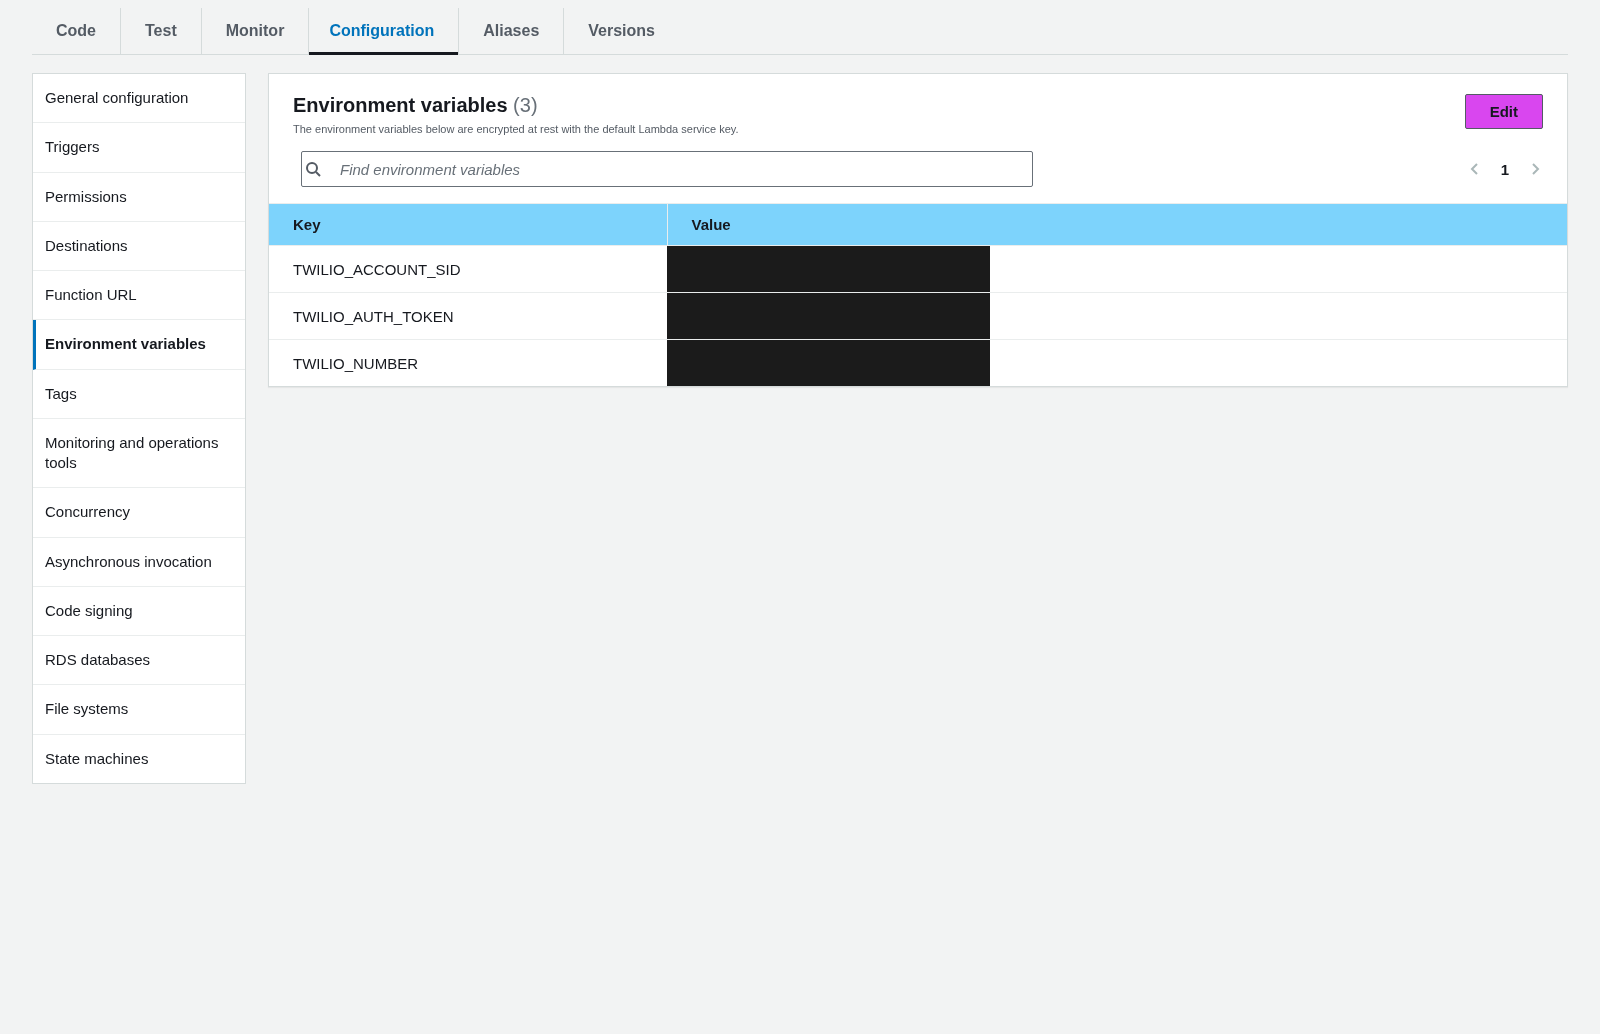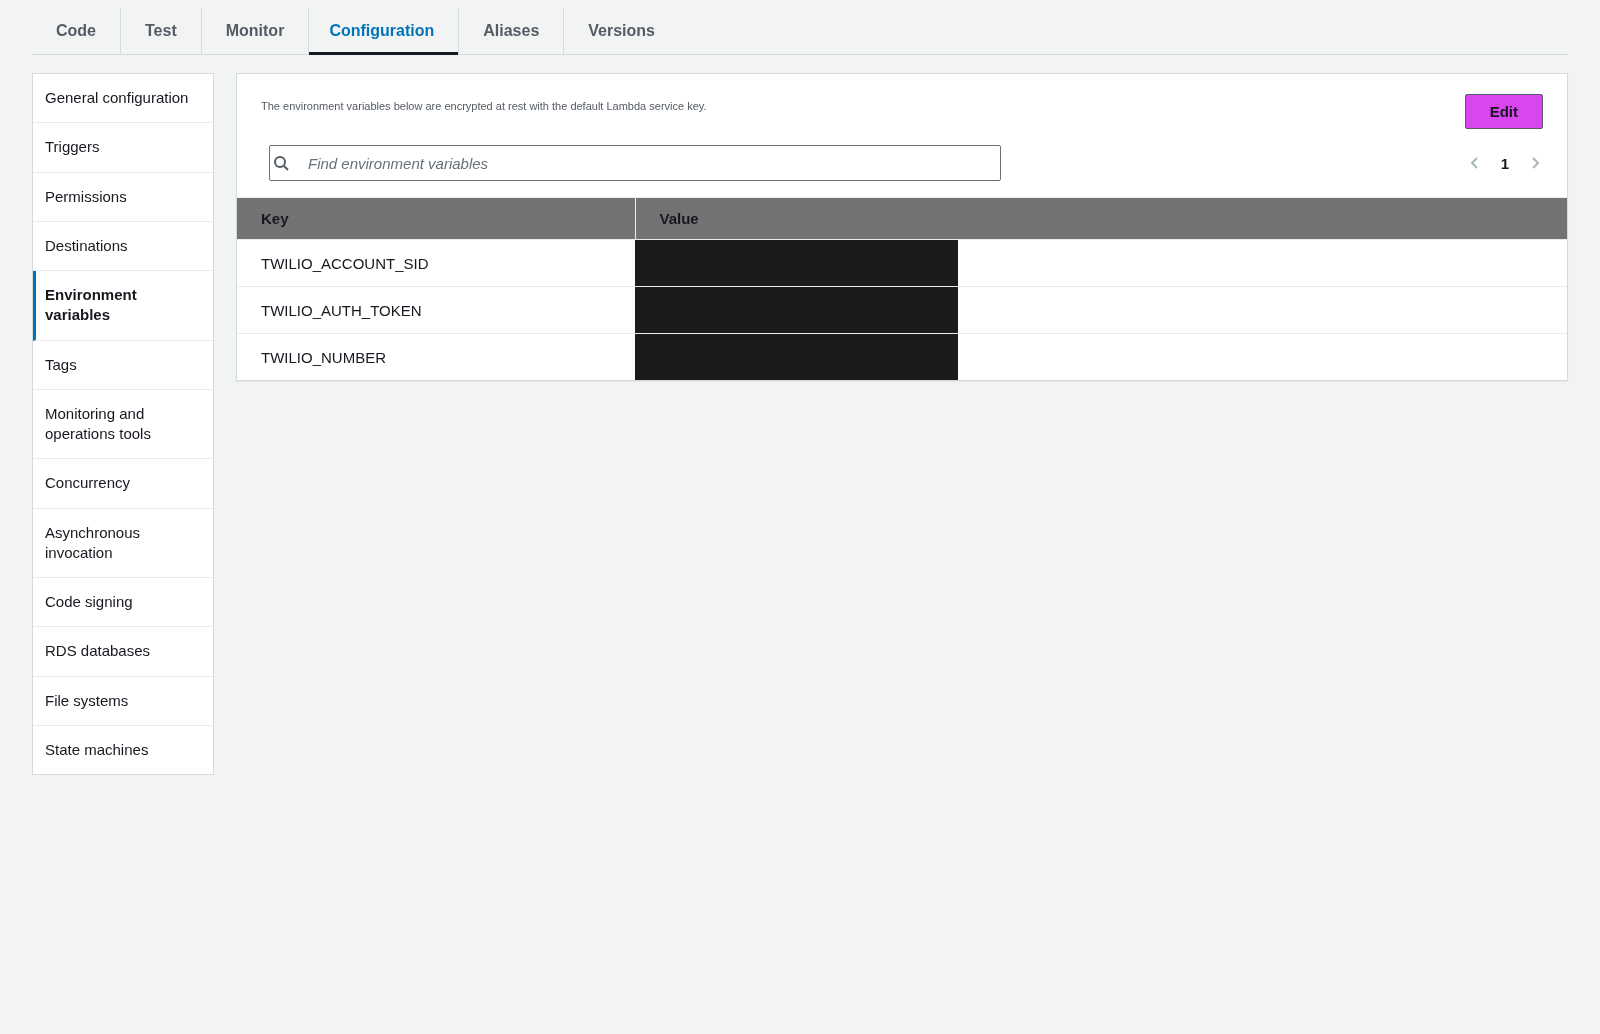--- a/index.html
+++ b/index.html
@@ -50,21 +50,21 @@
     }
     
     .content-row {
       display: flex;
       gap: 22px;
       margin-top: 18px;
       align-items: flex-start;
     }
     
     .sidebar {
-      width: 182px;
+      width: 214px;
       background: #fff;
       border: 1px solid #d5dbdb;
       flex-shrink: 0;
     }
     .sidebar-item {
       padding: 14px 12px;
       border-bottom: 1px solid #eaeded;
       color: #16191f;
       cursor: pointer;
       font-size: 15px;
@@ -177,21 +177,21 @@
       width: 100%;
       border-collapse: collapse;
       border-top: 1px solid #eaeded;
     }
     .env-table thead th {
       text-align: left;
       padding: 12px 24px;
       font-size: 15px;
       font-weight: 700;
       color: #16191f;
-      background: #737373;
+      background: #7dd3fc;
       border-bottom: 1px solid #eaeded;
     }
     .env-table thead th.col-key {
       width: 398px;
       border-right: 1px solid #eaeded;
     }
     .env-table tbody td {
       padding: 0;
       border-bottom: 1px solid #eaeded;
       font-size: 15px;
@@ -230,34 +230,39 @@
     <div class="top-tab">Versions</div>
   </div>
 
   <div class="content-row">
 
     <div class="sidebar">
       <div class="sidebar-item">General configuration</div>
       <div class="sidebar-item">Triggers</div>
       <div class="sidebar-item">Permissions</div>
       <div class="sidebar-item">Destinations</div>
+      <div class="sidebar-item">Function URL</div>
       <div class="sidebar-item active">Environment variables</div>
       <div class="sidebar-item">Tags</div>
       <div class="sidebar-item">Monitoring and operations tools</div>
       <div class="sidebar-item">Concurrency</div>
       <div class="sidebar-item">Asynchronous invocation</div>
       <div class="sidebar-item">Code signing</div>
       <div class="sidebar-item">RDS databases</div>
       <div class="sidebar-item">File systems</div>
       <div class="sidebar-item">State machines</div>
     </div>
 
     <div class="panel">
       <div class="panel-header">
         <div class="panel-title-block">
+          <div class="panel-title">
+            <span>Environment variables</span>
+            <span class="count">(3)</span>
+          </div>
           <div class="panel-subtitle">The environment variables below are encrypted at rest with the default Lambda service key.</div>
         </div>
         <button class="edit-button">Edit</button>
       </div>
 
       <div class="search-row">
         <div class="search-wrap">
           <svg class="search-icon" viewBox="0 0 16 16" fill="none" stroke="currentColor" stroke-width="2">
             <circle cx="7" cy="7" r="5"></circle>
             <line x1="11" y1="11" x2="15" y2="15"></line>

